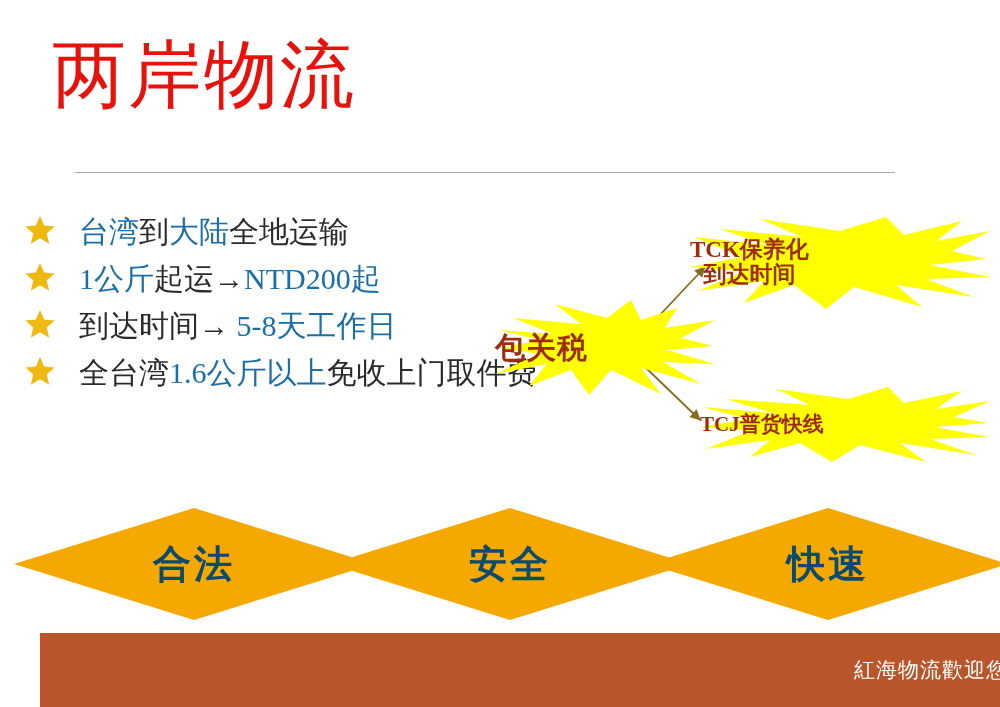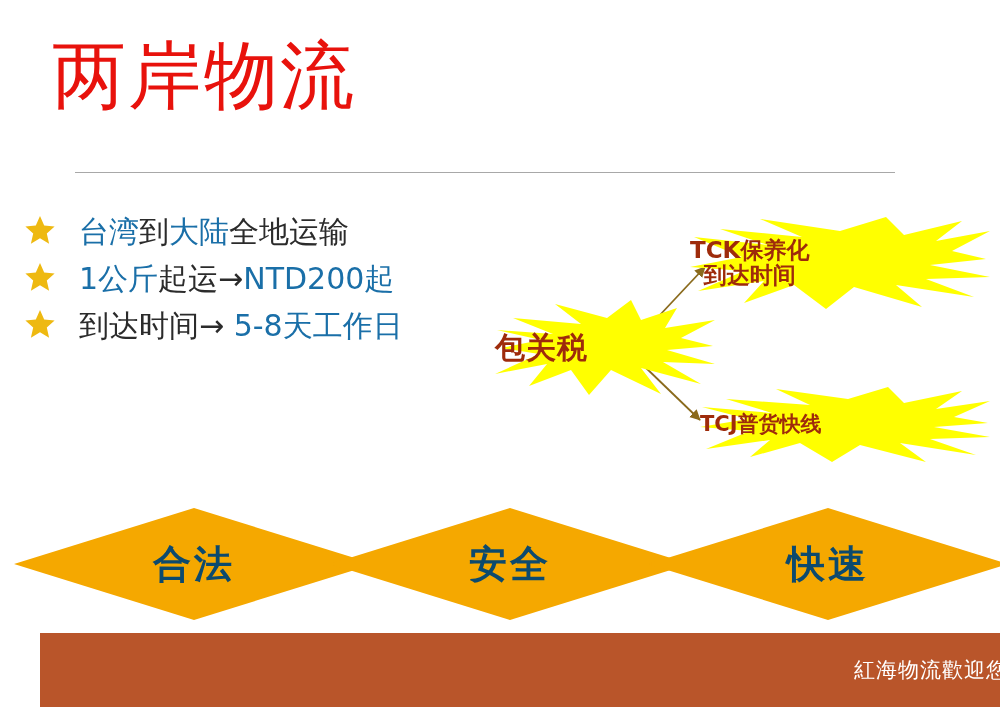--- a/index.html
+++ b/index.html
@@ -10,20 +10,21 @@
   }
   body {
     font-family: "DejaVu Sans", "Liberation Sans", sans-serif;
   }
   .poster {
     position: relative;
     width: 1000px;
     height: 707px;
     background: #ffffff;
     overflow: hidden;
+    font-family: Liberation Serif, serif;
   }
 
   
   .title {
     position: absolute;
     left: 52px;
     top: 38px;
     font-size: 74px;
     line-height: 1;
     font-weight: 400;
@@ -198,20 +199,28 @@
 
     <div class="bullet-row">
       <span class="star-icon">
         <svg viewBox="0 0 32 32" width="32" height="32" aria-hidden="true">
           <polygon points="16,2 20.2,11.6 30.6,12.6 22.8,19.6 25.1,29.8 16,24.3 6.9,29.8 9.2,19.6 1.4,12.6 11.8,11.6" fill="#eeb911"></polygon>
         </svg>
       </span>
       <span class="bullet-text"><span class="dark">到达时间→ </span><span class="blue">5-8天工作日</span></span>
     </div>
 
+    <div class="bullet-row">
+      <span class="star-icon">
+        <svg viewBox="0 0 32 32" width="32" height="32" aria-hidden="true">
+          <polygon points="16,2 20.2,11.6 30.6,12.6 22.8,19.6 25.1,29.8 16,24.3 6.9,29.8 9.2,19.6 1.4,12.6 11.8,11.6" fill="#eeb911"></polygon>
+        </svg>
+      </span>
+      <span class="bullet-text"><span class="dark">全台湾</span><span class="blue">1.6公斤以上</span><span class="dark">免收上门取件费</span></span>
+    </div>
 
   </div>
 
   <div class="burst-area">
 
     <svg class="arrow-layer" viewBox="0 0 505 260">
       <defs>
         <marker id="ah" markerWidth="7" markerHeight="7" refX="5.5" refY="3" orient="auto">
           <path d="M0,0 L6,3 L0,6 z" fill="#8a6a1c"></path>
         </marker>

